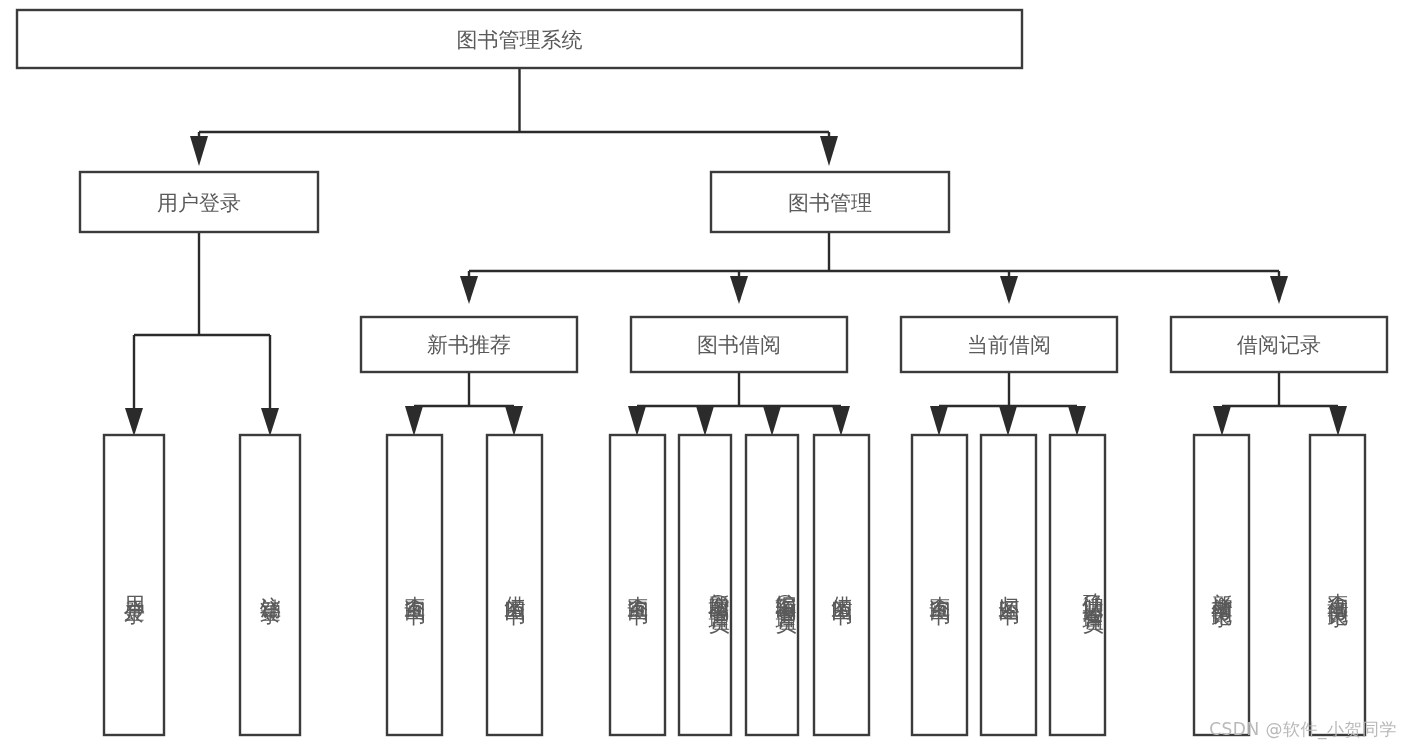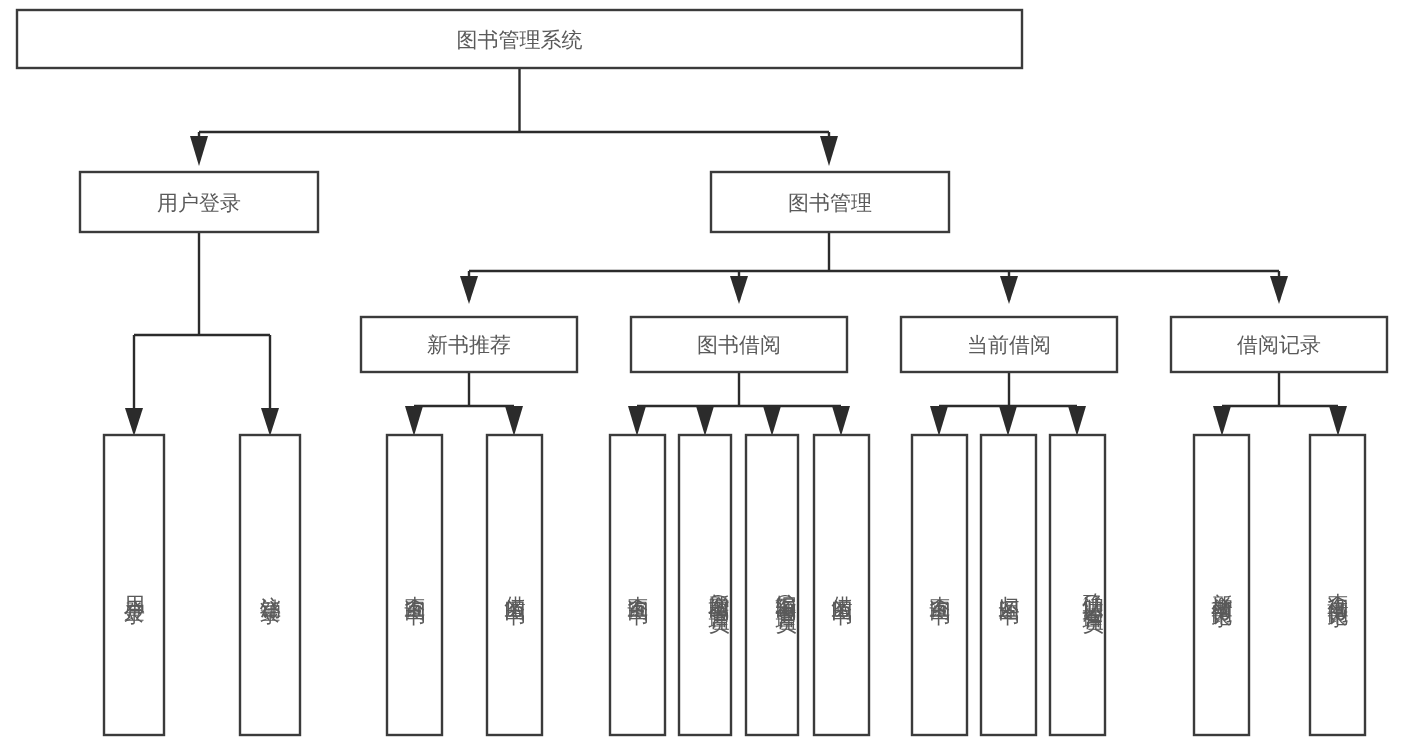--- a/index.html
+++ b/index.html
@@ -234,20 +234,21 @@
     <div class="vlabel vlabel-top" style="left:679px;top:435px;width:52px;height:300px;">新增图书（管理员）</div>
     <div class="vlabel vlabel-top" style="left:746px;top:435px;width:52px;height:300px;">编辑图书（管理员）</div>
     <div class="vlabel" style="left:814px;top:435px;width:55px;height:300px;">借阅图书</div>
     <div class="vlabel" style="left:912px;top:435px;width:55px;height:300px;">查询图书</div>
     <div class="vlabel" style="left:981px;top:435px;width:55px;height:300px;">归还图书</div>
     <div class="vlabel vlabel-top" style="left:1050px;top:435px;width:55px;height:300px;">确认归还（管理员）</div>
     <div class="vlabel" style="left:1194px;top:435px;width:55px;height:300px;">新增借阅记录</div>
     <div class="vlabel" style="left:1310px;top:435px;width:55px;height:300px;">查询借阅记录</div>
   </div>
 
+  <div class="watermark">CSDN @软件_小贺同学</div>
 </div>
 
 <style>
   .vlabel {
     position: absolute;
     display: flex;
     align-items: center;
     justify-content: center;
     writing-mode: vertical-rl;
     text-orientation: upright;

